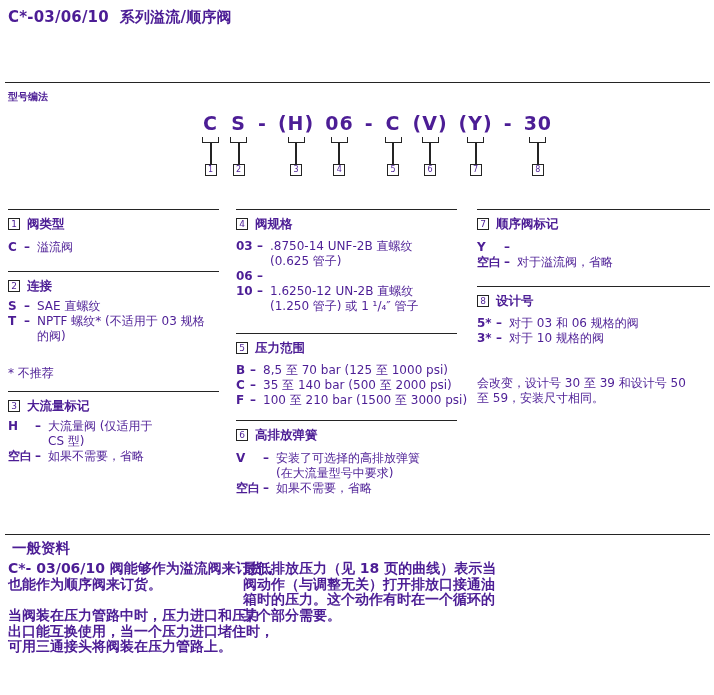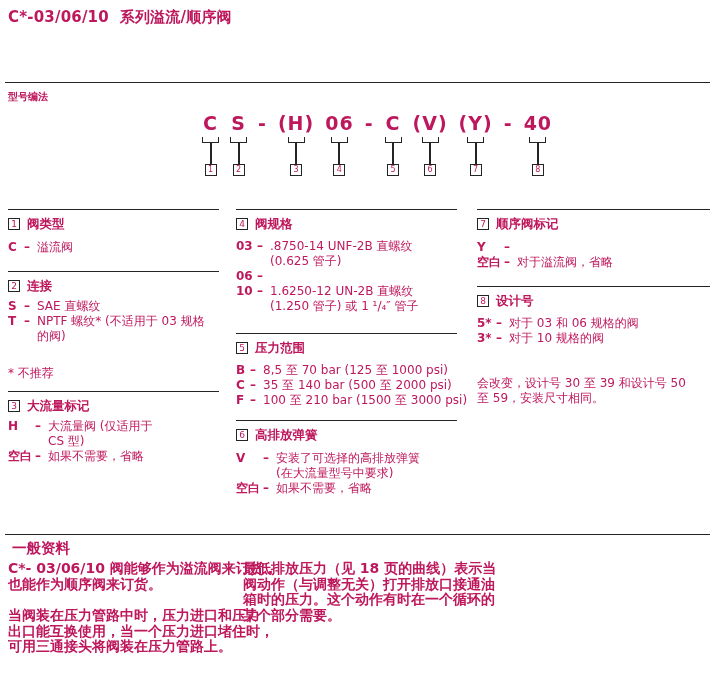--- a/index.html
+++ b/index.html
@@ -1,17 +1,17 @@
 <!DOCTYPE html>
 <html><head>
 <meta charset="utf-8">
 <style>
   html,body { margin:0; padding:0; background:#fff; }
   .page { position:relative; width:714px; height:695px; background:#ffffff;
-          font-family:"DejaVu Sans","Liberation Sans",sans-serif; color:#be185d; overflow:hidden; }
+          font-family:"DejaVu Sans","Liberation Sans",sans-serif; color:#4c1d95; overflow:hidden; }
 
   .doc-title { position:absolute; left:8px; top:8px; font-size:15px; font-weight:700;
                white-space:pre; letter-spacing:0.2px; }
 
   .rule-full { position:absolute; left:5px; right:4px; border-top:1.4px solid #242424; }
   #rule-top { top:82px; }
   #rule-bottom { top:534px; }
 
   .coding-heading { position:absolute; left:8px; top:90px; font-size:10px; font-weight:700; }
 
@@ -128,21 +128,21 @@
     <div class="seg">
       <div class="seg-char">(Y)</div>
       <div class="seg-bracket"></div>
       <div class="seg-stem"></div>
       <div class="seg-box">7</div>
     </div>
     <div class="seg">
       <div class="seg-char">-</div>
     </div>
     <div class="seg">
-      <div class="seg-char">40</div>
+      <div class="seg-char">30</div>
       <div class="seg-bracket"></div>
       <div class="seg-stem"></div>
       <div class="seg-box">8</div>
     </div>
   </div>
 
   <div class="col" id="col1">
     <div class="sec" id="sec1">
       <div class="sec-hdr">
         <span class="numbox">1</span>

